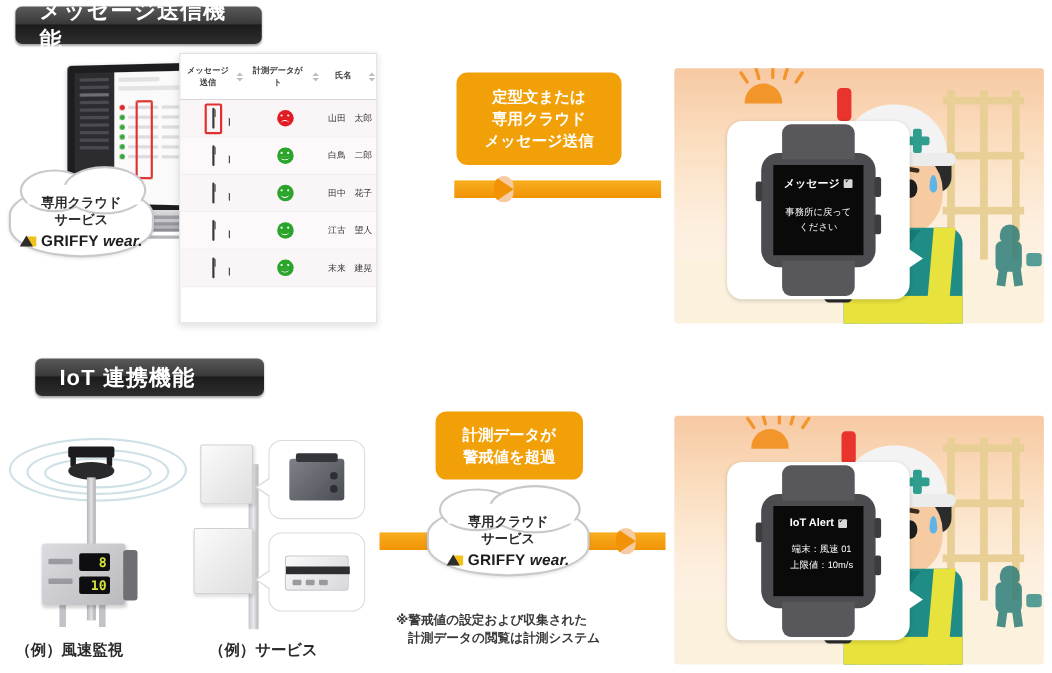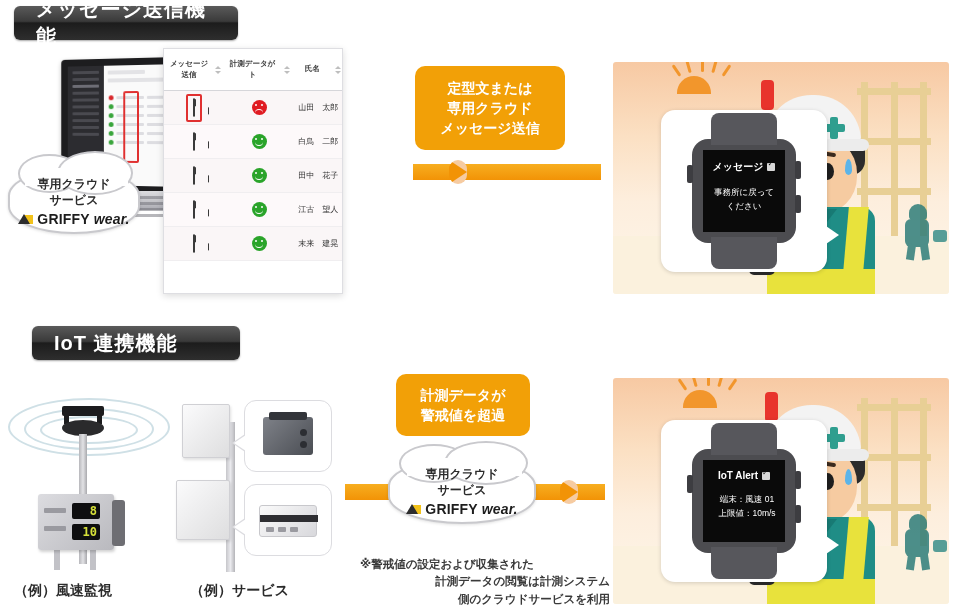--- a/index.html
+++ b/index.html
@@ -275,21 +275,21 @@
   .sensor-light .band { position:absolute; left:0; top:9px; width:58px; height:7px; background:#2e2e32; }
   .sensor-light .port { position:absolute; bottom:4px; width:8px; height:5px; background:#9a9aa0; border-radius:1px; }
 
   .dev-label { position:absolute; font-size:14px; font-weight:bold; color:#2b2b2b; }
   #label-wind { left: 14px;  top: 582px; }
   #label-dust { left: 190px; top: 582px; }
 
   .note { position:absolute; left:360px; top:556px; width:250px;
     font-size:11.5px; color:#3a3a3a; line-height:1.5; font-weight:600; }
   .note span { display:block; }
-  .note span:not(:first-child) { padding-left: 11px; text-align: right; }
+  .note span:not(:first-child) { padding-left: 11px; }
 </style>
 </head>
 <body>
 
 <div id="root">
 
   <div class="section-title" id="title-msg">
     <span>メッセージ送信機能</span>
   </div>
 
@@ -647,21 +647,20 @@
           <span>GRIFFY</span>
           <em>wear.</em>
         </span>
       </div>
     </div>
   </div>
 
   <div class="note">
     <span>※警戒値の設定および収集された</span>
     <span>計測データの閲覧は計測システム</span>
-    <span>側のクラウドサービスを利用</span>
   </div>
 
   <div class="scene" id="scene-iot">
     <div class="sun" style="left:70px;top:12px;"></div>
     <div class="ray" style="left:68px;top:0px;transform:rotate(-34deg)"></div>
     <div class="ray" style="left:80px;top:-4px;transform:rotate(-16deg)"></div>
     <div class="ray" style="left:94px;top:-5px;"></div>
     <div class="ray" style="left:106px;top:-4px;transform:rotate(16deg)"></div>
     <div class="ray" style="left:118px;top:0px;transform:rotate(34deg)"></div>
 

